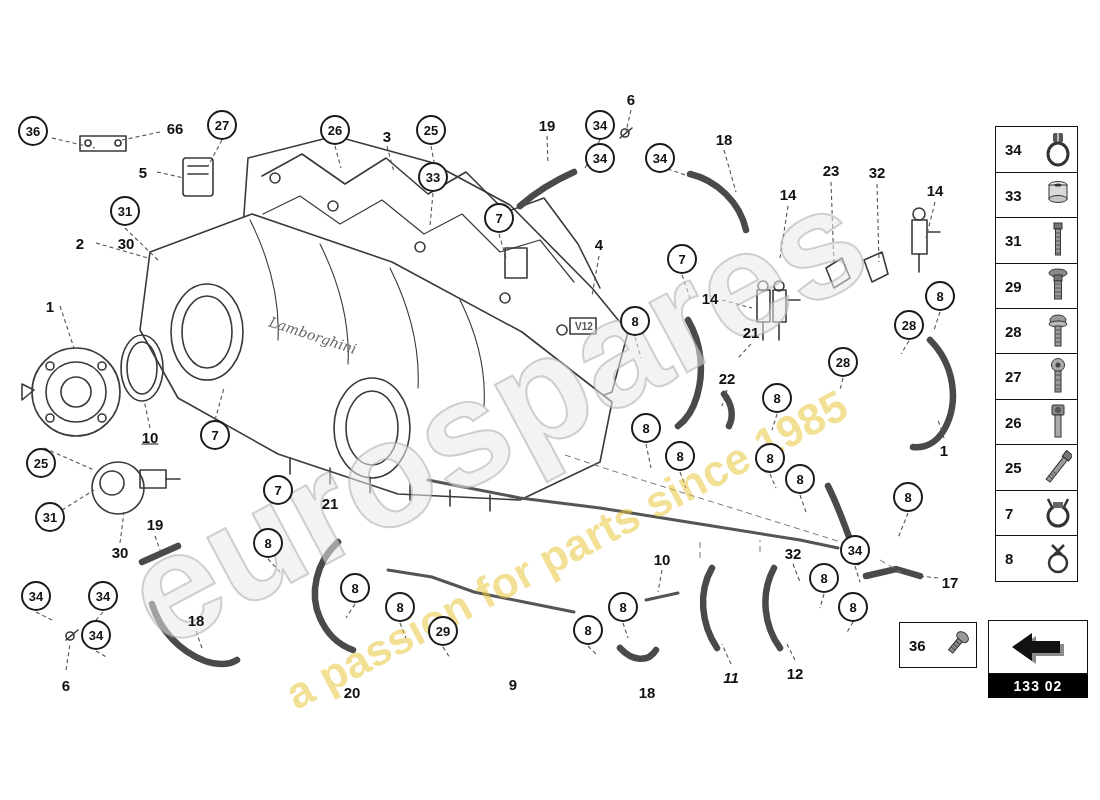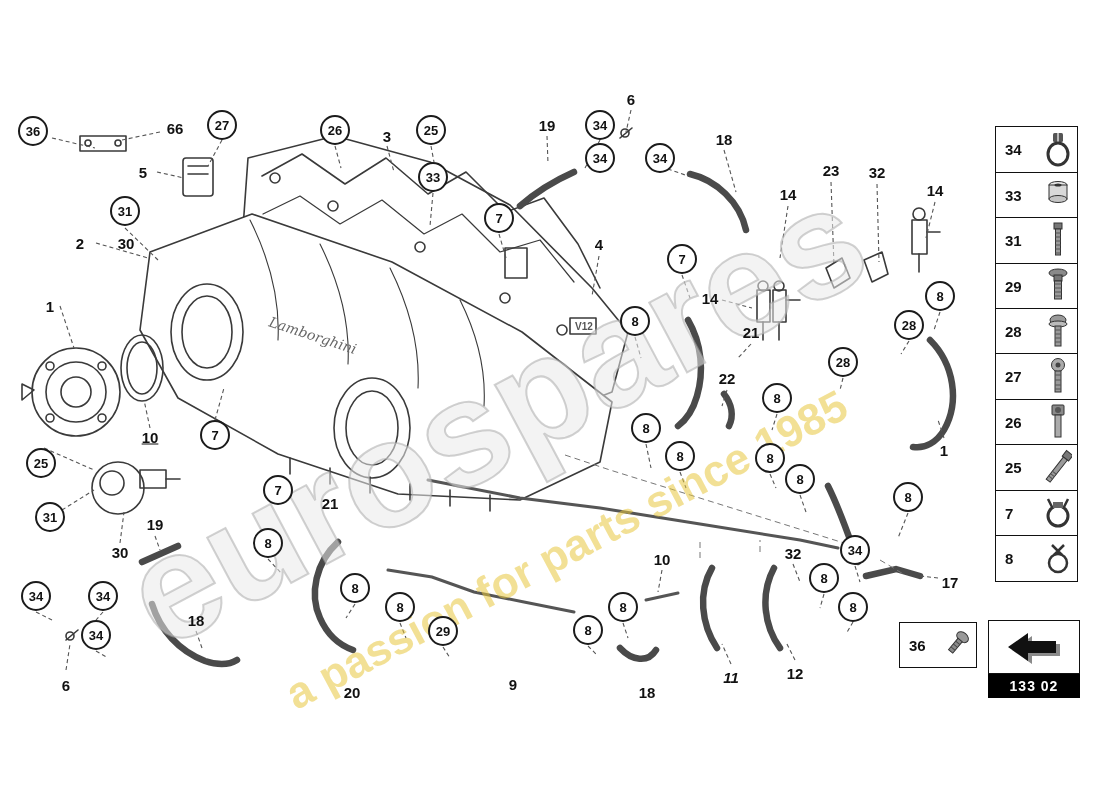--- a/index.html
+++ b/index.html
@@ -27,21 +27,21 @@
   .legend-num{font-weight:bold;font-size:15px;color:#111;}
   .legend-icon svg{width:28px;height:40px;display:block;}
   
   .part36{
     position:absolute;left:899px;top:622px;width:78px;height:46px;border:1.6px solid #111;
     background:#fff;display:flex;align-items:center;justify-content:space-between;
     padding:0 7px 0 9px;box-sizing:border-box;z-index:6;
   }
   .part36 .legend-icon svg{width:26px;height:38px;}
   
-  .code-box{position:absolute;left:988px;top:620px;width:92px;z-index:6;}
+  .code-box{position:absolute;left:988px;top:620px;width:100px;z-index:6;}
   .code-arrow{
     height:54px;border:1.6px solid #111;background:#fff;box-sizing:border-box;
     display:flex;align-items:center;justify-content:center;
   }
   .code-arrow svg{width:64px;height:40px;display:block;}
   .code-bar{
     height:24px;background:#000;color:#fff;font-weight:bold;font-size:14px;
     display:flex;align-items:center;justify-content:center;letter-spacing:1px;
   }
 </style>

